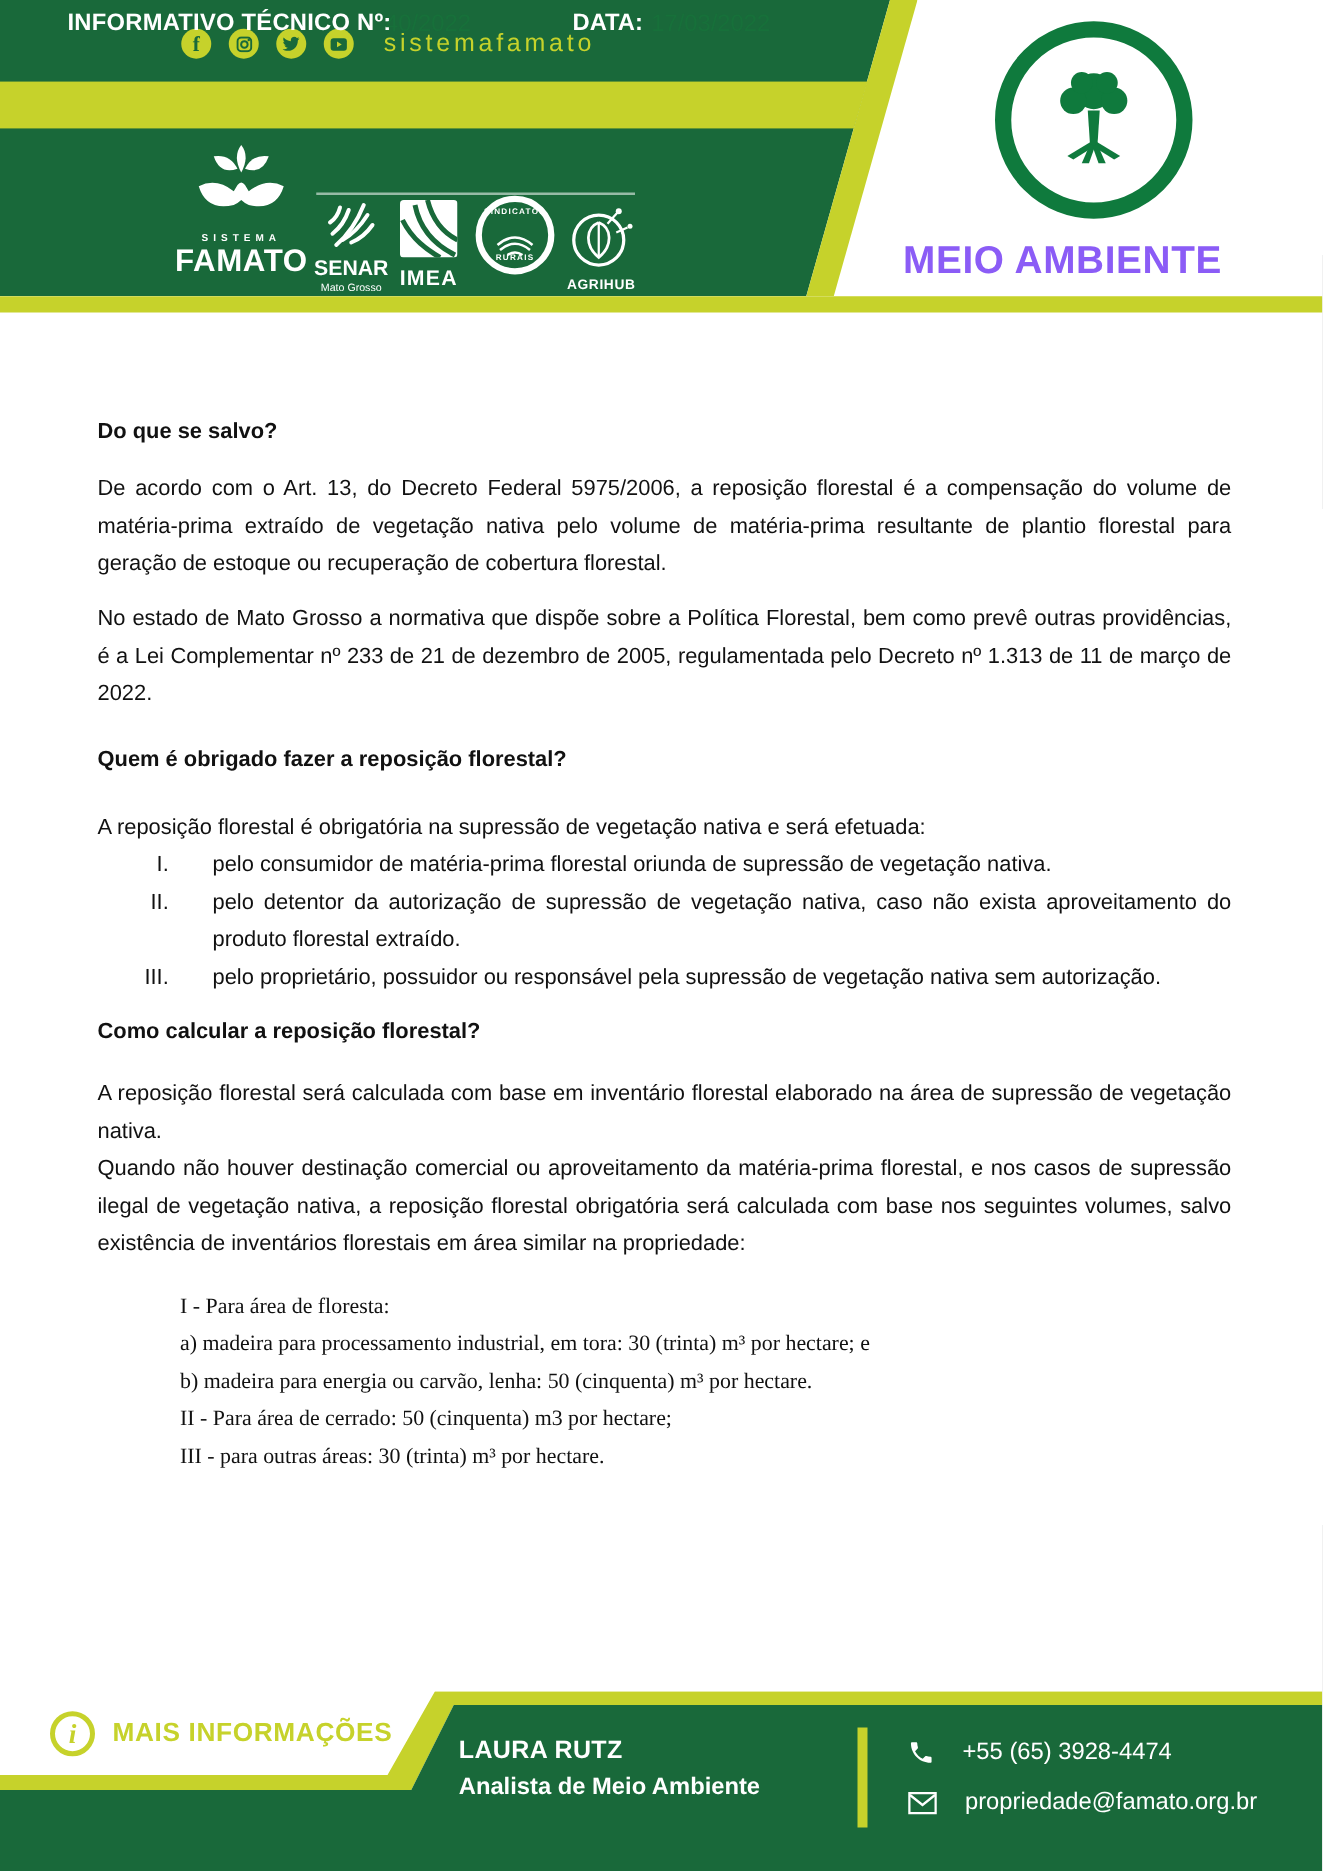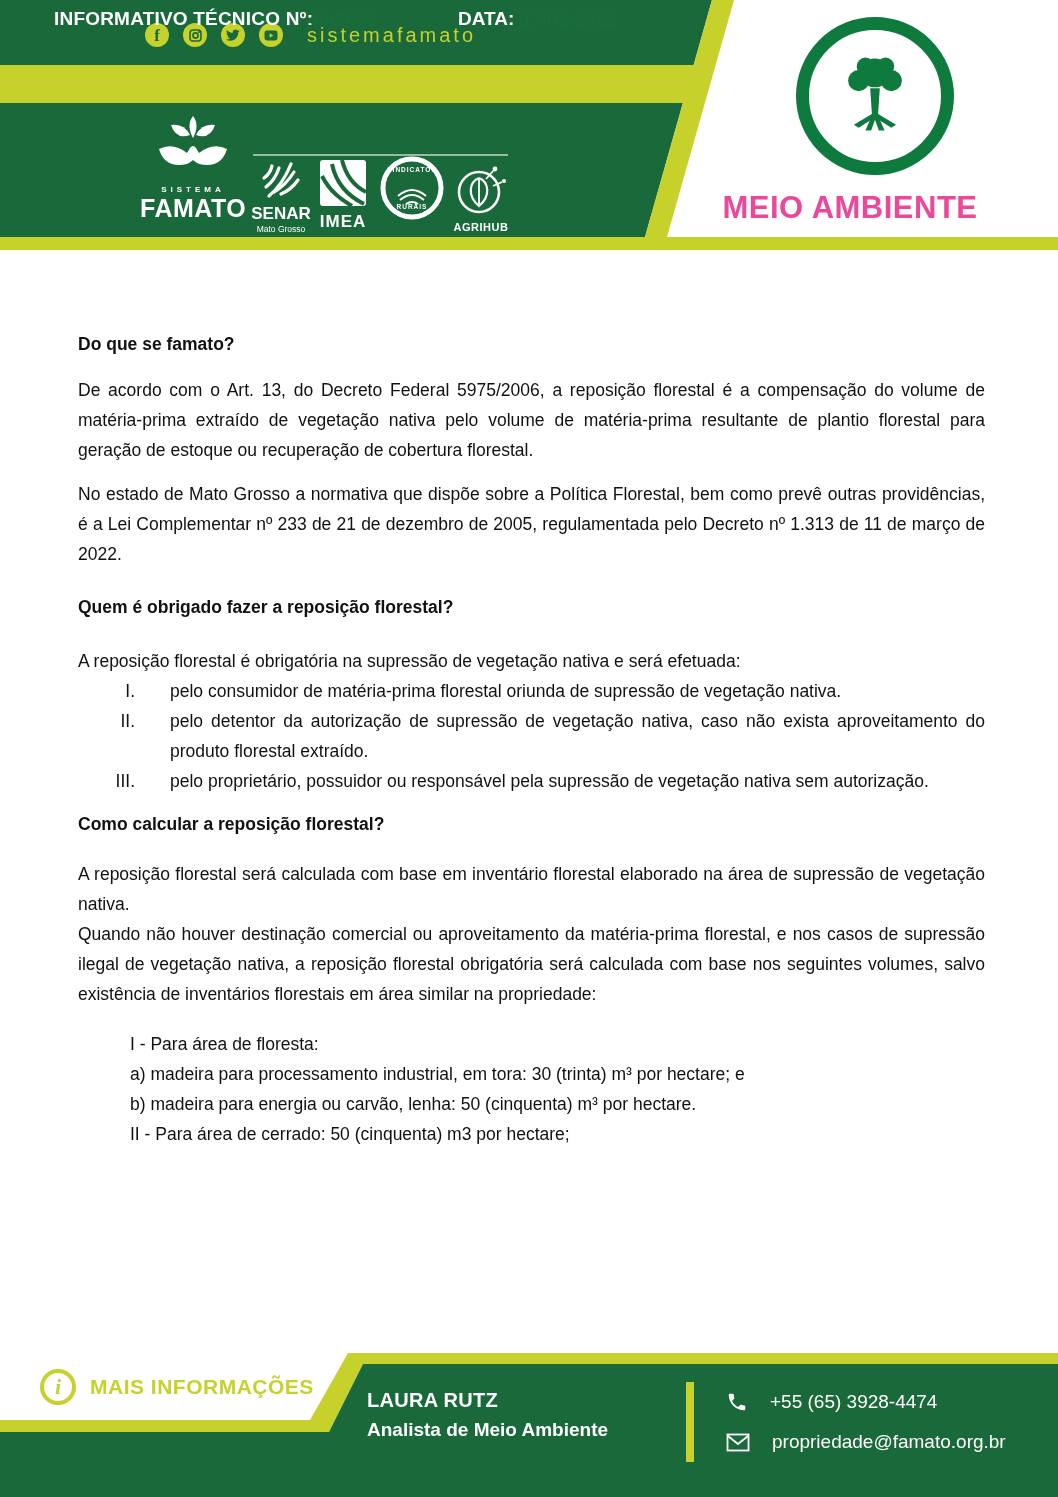--- a/index.html
+++ b/index.html
@@ -40,39 +40,39 @@
   .sind{left:380px;top:156px;width:64px;height:64px;position:absolute;}
   .sind svg{position:absolute;inset:0;}
   .sind-top{position:absolute;top:10px;left:0;width:100%;text-align:center;font-size:6.5px;font-weight:bold;color:#fff;letter-spacing:1px;}
   .sind-bottom{position:absolute;bottom:10px;left:0;width:100%;text-align:center;font-size:6.5px;font-weight:bold;color:#fff;letter-spacing:1px;}
   .agrihub{left:452px;top:164px;width:58px;position:absolute;text-align:center;color:#fff;}
   .agrihub-name{font-size:11px;font-weight:bold;letter-spacing:.5px;margin-top:1px;}
   
   .ma-circle{position:absolute;left:796px;top:17px;width:132px;height:132px;border:13px solid #0f7a3d;border-radius:50%;
     display:flex;align-items:center;justify-content:center;background:#fff;}
   .ma-title{position:absolute;left:660px;top:190px;width:380px;text-align:center;
-    font-size:31px;font-weight:bold;color:#ec4899;letter-spacing:.5px;}
+    font-size:31px;font-weight:bold;color:#8b5cf6;letter-spacing:.5px;}
   
   .doc{position:absolute;left:78px;top:288px;width:907px;font-size:17.5px;line-height:30px;}
   .doc-title{text-align:center;font-weight:bold;font-size:18px;line-height:22px;letter-spacing:.2px;}
   .h{font-weight:bold;font-size:17.5px;line-height:21px;}
   .h1{margin-top:46px;}
   .p{text-align:justify;}
   .p1{margin-top:20px;}
   .p2{margin-top:14px;}
   .h2{margin-top:28px;}
   .pintro{margin-top:28px;}
   .li-row{display:flex;line-height:30px;}
   .li-num{width:57px;text-align:right;padding-right:35px;flex:0 0 auto;}
   .li-text{flex:1;text-align:justify;}
   .p3{margin-top:10px;}
   .h3{margin-top:18px;}
   .p4{margin-top:24px;}
   .p5{margin-top:0;}
-  .vol-list{margin-top:20px;margin-left:52px;line-height:30px;}
+  .vol-list{margin-top:20px;margin-left:66px;line-height:30px;font-family:Liberation Serif, serif;}
   
   .footer{position:absolute;left:0;top:1353px;width:1058px;height:144px;}
   .ftr-green{position:absolute;inset:0;background:#19693a;
     clip-path:polygon(363px 11px,1058px 11px,1058px 144px,0 144px,0 79px,329px 79px);}
   .ftr-lime{position:absolute;inset:0;background:#c6d22b;
     clip-path:polygon(348px 0,1058px 0,1058px 11px,363px 11px,329px 79px,0 79px,0 67px,310px 67px);}
   .info-block{position:absolute;left:40px;top:16px;display:flex;align-items:center;gap:14px;}
   .info-circ{width:28px;height:28px;border:4px solid #c6d22b;border-radius:50%;
     display:flex;align-items:center;justify-content:center;color:#c6d22b;font-weight:bold;font-size:22px;font-family:"Liberation Serif",serif;font-style:italic;line-height:1;}
   .info-text{color:#c6d22b;font-size:21px;font-weight:bold;letter-spacing:.5px;}
@@ -205,21 +205,21 @@
           <path d="M47 70 L40 86 L46 86 L51 72 Z"></path>
           <path d="M53 70 L60 86 L54 86 L49 72 Z"></path>
         </g>
       </svg>
     </div>
     <div class="ma-title">MEIO AMBIENTE</div>
   </div>
 
   <div class="doc">
 
-    <div class="h h1">Do que se famato?</div>
+    <div class="h h1">Do que se salvo?</div>
     <div class="p p1">De acordo com o Art. 13, do Decreto Federal 5975/2006, a reposição florestal é a compensação do volume de matéria-prima extraído de vegetação nativa pelo volume de matéria-prima resultante de plantio florestal para geração de estoque ou recuperação de cobertura florestal.</div>
     <div class="p p2">No estado de Mato Grosso a normativa que dispõe sobre a Política Florestal, bem como prevê outras providências, é a Lei Complementar nº 233 de 21 de dezembro de 2005, regulamentada pelo Decreto nº 1.313 de 11 de março de 2022.</div>
 
     <div class="h h2">Quem é obrigado fazer a reposição florestal?</div>
     <div class="p pintro">A reposição florestal é obrigatória na supressão de vegetação nativa e será efetuada:</div>
 
     <div class="li-row">
       <span class="li-num">I.</span>
       <span class="li-text">pelo consumidor de matéria-prima florestal oriunda de supressão de vegetação nativa.</span>
     </div>
@@ -235,20 +235,21 @@
 
     <div class="h h3">Como calcular a reposição florestal?</div>
     <div class="p p4">A reposição florestal será calculada com base em inventário florestal elaborado na área de supressão de vegetação nativa.</div>
     <div class="p p5">Quando não houver destinação comercial ou aproveitamento da matéria-prima florestal, e nos casos de supressão ilegal de vegetação nativa, a reposição florestal obrigatória será calculada com base nos seguintes volumes, salvo existência de inventários florestais em área similar na propriedade:</div>
 
     <div class="vol-list">
       <div>I - Para área de floresta:</div>
       <div>a) madeira para processamento industrial, em tora: 30 (trinta) m³ por hectare; e</div>
       <div>b) madeira para energia ou carvão, lenha: 50 (cinquenta) m³ por hectare.</div>
       <div>II - Para área de cerrado: 50 (cinquenta) m3 por hectare;</div>
+      <div>III - para outras áreas: 30 (trinta) m³ por hectare.</div>
     </div>
   </div>
 
   <div class="footer">
     <div class="ftr-lime"></div>
     <div class="ftr-green"></div>
 
     <div class="info-block">
       <span class="info-circ">
         <span>i</span>

